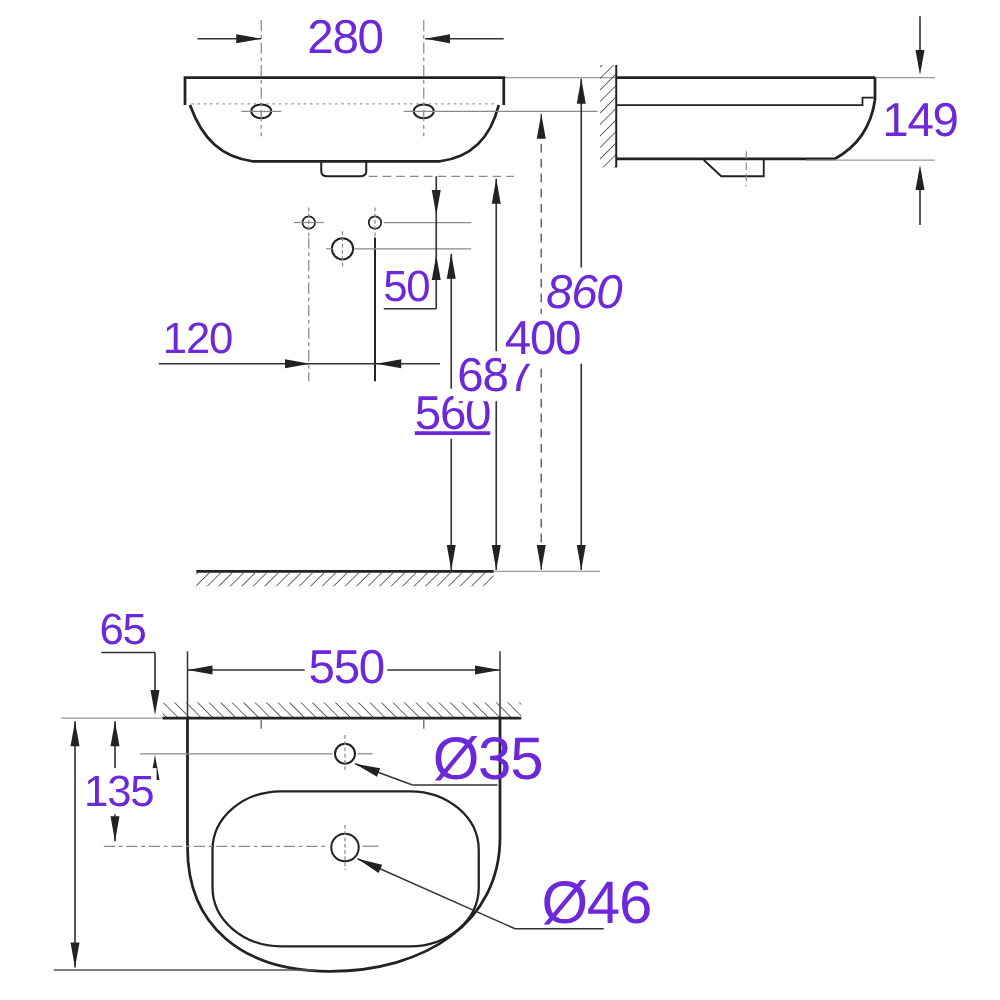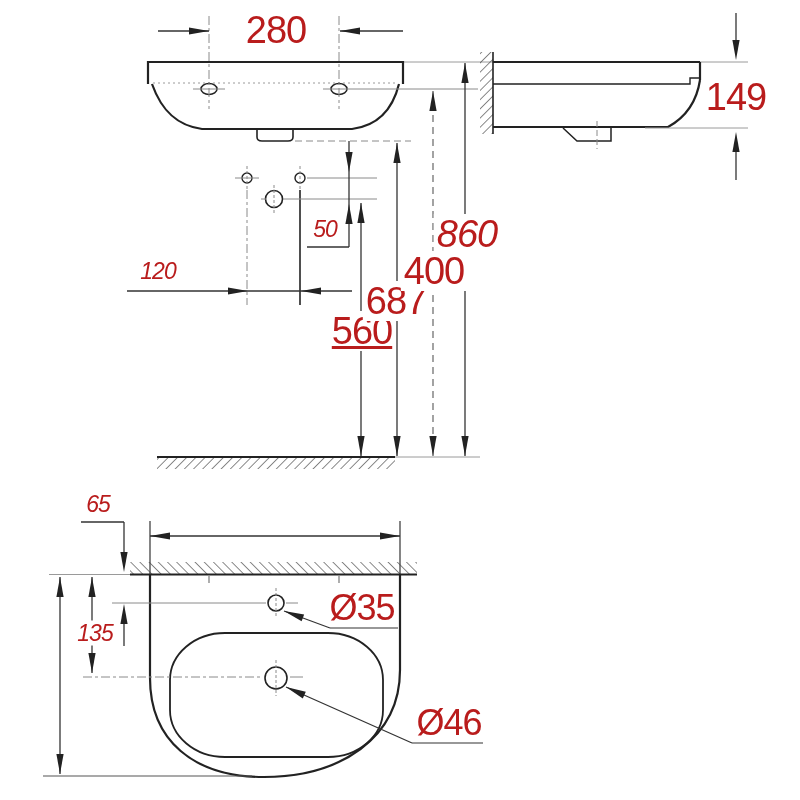--- a/index.html
+++ b/index.html
@@ -9,27 +9,27 @@
     background:#ffffff;
     font-family:"Liberation Sans", sans-serif;
     overflow:hidden;
   }
   #linework{position:absolute;left:0;top:0;}
   .dim-label{
     position:absolute;
     transform:translate(-50%,-50%);
     font-size:38px;
     line-height:1;
-    color:#b91c1c;
+    color:#6d28d9;
     white-space:nowrap;
     letter-spacing:-1px;
   }
   .dim-label.masked{background:#ffffff;padding:1px 3px;}
-  .dim-label.dia{font-size:36px;}
-  .dim-label.small{font-size:23px;font-style:italic;}
+  .dim-label.dia{font-size:48px;margin-left:28px;}
+  .dim-label.small{font-size:35px;}
 </style>
 </head>
 <body>
 
 <div id="canvas">
 
   <svg id="linework" width="800" height="800" viewBox="0 0 800 800">
     <defs>
 
       <pattern id="hatchF" width="6.5" height="6.5" patternUnits="userSpaceOnUse" patternTransform="rotate(45)">
@@ -177,17 +177,18 @@
 
   <span class="dim-label" style="left:276px;top:30px;">280</span>
   <span class="dim-label" style="left:736px;top:97px;">149</span>
   <span class="dim-label small" style="left:325px;top:229px;">50</span>
   <span class="dim-label small" style="left:158px;top:271px;">120</span>
   <span class="dim-label masked" style="left:362px;top:331px;text-decoration:underline;">560</span>
   <span class="dim-label masked" style="left:396px;top:301px;">687</span>
   <span class="dim-label masked" style="left:434px;top:271px;">400</span>
   <span class="dim-label masked" style="left:467px;top:234px;font-style:italic;">860</span>
   <span class="dim-label small" style="left:98px;top:504px;">65</span>
+  <span class="dim-label masked" style="left:277px;top:534px;">550</span>
   <span class="dim-label dia" style="left:362px;top:608px;">Ø35</span>
   <span class="dim-label masked small" style="left:95px;top:633px;">135</span>
   <span class="dim-label dia" style="left:449px;top:723px;">Ø46</span>
 
 </div>
 
 </body></html>

